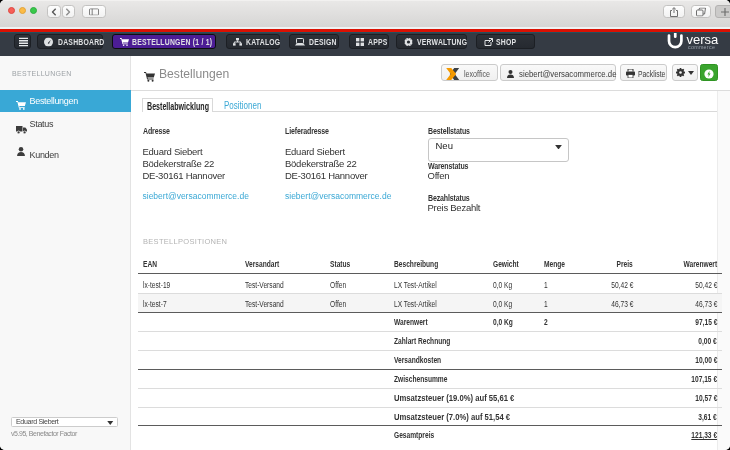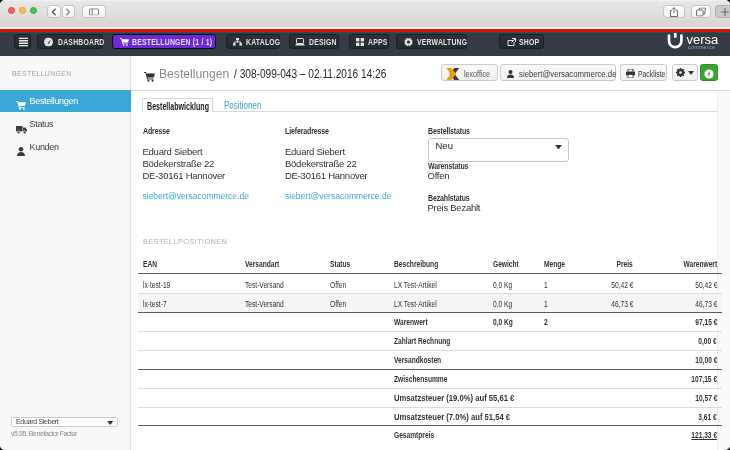--- a/index.html
+++ b/index.html
@@ -11,21 +11,21 @@
 #chrome{left:0;top:0;width:730px;height:27px;background:linear-gradient(#e9e8e7,#d6d5d4);border-top:1px solid #f2f1f0;}
 .light{width:7px;height:7px;border-radius:50%;top:7px;}
 .cbtn{top:5px;height:13px;background:linear-gradient(#fdfdfd,#f2f2f2);border:1px solid #c3c2c1;border-radius:3.5px;}
 .cicon{position:absolute;left:50%;top:50%;transform:translate(-50%,-50%);}
 
 #lightline{left:0;top:27px;width:730px;height:2px;background:#eef2f3;}
 #redbar{left:0;top:29px;width:730px;height:3px;background:#da1103;}
 #tealbar{left:0;top:32px;width:730px;height:1px;background:#24505d;}
 #navbar{left:0;top:33px;width:730px;height:23px;background:#353b44;}
 .nbtn{top:34px;height:15px;background:linear-gradient(#2d3138,#262a30);border:1px solid #1c1f24;border-radius:3px;color:#dfe1e3;font-size:9px;font-weight:bold;}
-.nbtn.active{background:#6d28d9;border-color:#0c0e11;}
+.nbtn.active{background:#4c1d95;border-color:#0c0e11;}
 .nbtn .tx{position:absolute;top:50%;transform:translateY(-50%) scaleX(0.76);transform-origin:0 50%;white-space:nowrap;letter-spacing:.3px;}
 .nicon{position:absolute;top:50%;transform:translateY(-50%);display:inline-flex;}
 
 #sidebar{left:0;top:56px;width:131px;height:394px;background:#f8f8f8;border-right:1px solid #e3e3e3;}
 #sblabel{left:12px;top:69.5px;font-size:7px;color:#9da2a6;letter-spacing:.3px;}
 #sbactive{left:0;top:90px;width:131px;height:22px;background:#39a8d6;color:#fff;}
 .sbitem{font-size:9px;color:#3c3c3c;letter-spacing:-0.3px;}
 #sbselect{left:11px;top:417px;width:107px;height:10px;background:#fff;border:1px solid #cccccc;border-radius:1.5px;font-size:7px;letter-spacing:-0.3px;color:#444;line-height:8.5px;padding-left:4px;}
 #sbver{left:11px;top:429.5px;font-size:7px;letter-spacing:-0.45px;color:#8a8a8a;}
 
@@ -167,21 +167,21 @@
             <line x1="8" y1="4.5" x2="9" y2="4.5"></line>
             <line x1="1.3" y1="1.3" x2="2" y2="2"></line>
             <line x1="7" y1="7" x2="7.7" y2="7.7"></line>
             <line x1="7" y1="2" x2="7.7" y2="1.3"></line>
             <line x1="1.3" y1="7.7" x2="2" y2="7"></line>
           </g>
         </svg>
       </span>
       <span class="tx" style="left:20px;">VERWALTUNG</span>
     </div>
-  <div class="abs nbtn" style="left:499px;width:45px;">
+  <div class="abs nbtn" style="left:476px;width:59px;">
       <span class="nicon" style="left:6.5px;">
         <svg width="9" height="8" viewBox="0 0 9 8">
           <path d="M6.5 2.5 H1 V7.5 H7 V4" fill="none" stroke="#dfe1e3"></path>
           <path d="M5 0.5 H8.5 V4 M8.5 0.5 L4.5 4.5" fill="none" stroke="#dfe1e3"></path>
         </svg>
       </span>
       <span class="tx" style="left:19px;">SHOP</span>
     </div>
 
   <div class="abs" style="left:666px;top:33px;width:60px;height:20px;">
@@ -192,21 +192,20 @@
       <text x="22" y="15.8" font-family="Liberation Sans" font-size="5.3" fill="#99a1ab" letter-spacing=".3">commerce</text>
     </svg>
   </div>
 
   <div class="abs" style="left:144px;top:68px;"><svg width="11" height="10" viewBox="0 0 11 10">
         <path d="M0 0 H2 L2.5 1.5 H11 L9.8 5.6 H3.5 L3.9 6.6 H9.6 V7.6 H3.1 L1.5 1 H0 Z" fill="#333"></path>
         <circle cx="4.4" cy="8.8" r="1" fill="#333"></circle>
         <circle cx="8.6" cy="8.8" r="1" fill="#333"></circle>
       </svg></div>
   <div class="abs" style="left:159px;top:66px;font-size:13.5px;color:#8a8a8a;"><span class="sx" style="transform:scaleX(.9);">Bestellungen</span></div>
-  <div class="abs" style="left:234px;top:66px;font-size:13.5px;color:#2b2b2b;"><span class="sx" style="transform:scaleX(.75);">/ 308-099-043 – 02.11.2016 14:26</span></div>
   <div class="abs hbtn" style="left:441px;width:57px;">
     <svg width="16" height="12" viewBox="0 0 16 12" style="position:absolute;left:3px;top:2.5px;">
         <polygon points="9.2,0 14.2,0 9.7,6 14.2,12 9.2,12 4.7,6" fill="#3c4043"></polygon>
         <polygon points="1.2,0 6.2,0 11.2,6 6.2,12 1.2,12 5.7,6" fill="#f59a00"></polygon>
       </svg>
     <span style="position:absolute;left:22px;top:50%;transform:translateY(-50%) scaleX(.75);transform-origin:0 50%;color:#555;font-size:9.5px;">lexoffice</span>
   </div>
   <div class="abs hbtn" style="left:500px;width:116px;">
     <svg width="7" height="8" viewBox="0 0 7 8" style="position:absolute;left:6px;top:4.5px;">
         <circle cx="3.5" cy="2" r="2" fill="#333"></circle>
@@ -263,21 +262,21 @@
         <path d="M0 0 H6.5 V5.5 H0 Z" fill="#3c3c3c"></path>
         <path d="M7 1.5 H9.3 L11 3.5 V5.5 H7 Z" fill="#3c3c3c"></path>
         <circle cx="2.6" cy="6.4" r="1.4" fill="#3c3c3c" stroke="#f8f8f8" stroke-width=".7"></circle>
         <circle cx="8.6" cy="6.4" r="1.4" fill="#3c3c3c" stroke="#f8f8f8" stroke-width=".7"></circle>
       </svg></div>
   <div class="abs sbitem" style="left:29.5px;top:119px;">Status</div>
   <div class="abs" style="left:17px;top:142px;"><svg width="8" height="9" viewBox="0 0 7 8">
         <circle cx="3.5" cy="2" r="2" fill="#3c3c3c"></circle>
         <path d="M0 8 C0 5.4 1.5 4.4 3.5 4.4 C5.5 4.4 7 5.4 7 8 Z" fill="#3c3c3c"></path>
       </svg></div>
-  <div class="abs sbitem" style="left:29.5px;top:142px;">Kunden</div>
+  <div class="abs sbitem" style="left:29.5px;top:150px;">Kunden</div>
   <div class="abs" id="sbselect">Eduard Siebert<svg width="6.5" height="4" viewBox="0 0 6 4" style="position:absolute;right:3.5px;top:3px;">
         <path d="M0 0 H6 L3 4 Z" fill="#333"></path>
       </svg></div>
   <div class="abs" id="sbver">v5.95, Benefactor Factor</div>
 
   <div class="abs" id="tabline"></div>
   <div class="abs" id="tabactive">
       <span style="position:absolute;left:50%;top:50%;transform:translate(-50%,-50%) scaleX(.71);white-space:nowrap;">Bestellabwicklung</span>
     </div>
   <div class="abs" style="left:224px;top:99.5px;font-size:10px;"><span class="link sx" style="transform:scaleX(.8);">Positionen</span></div>

